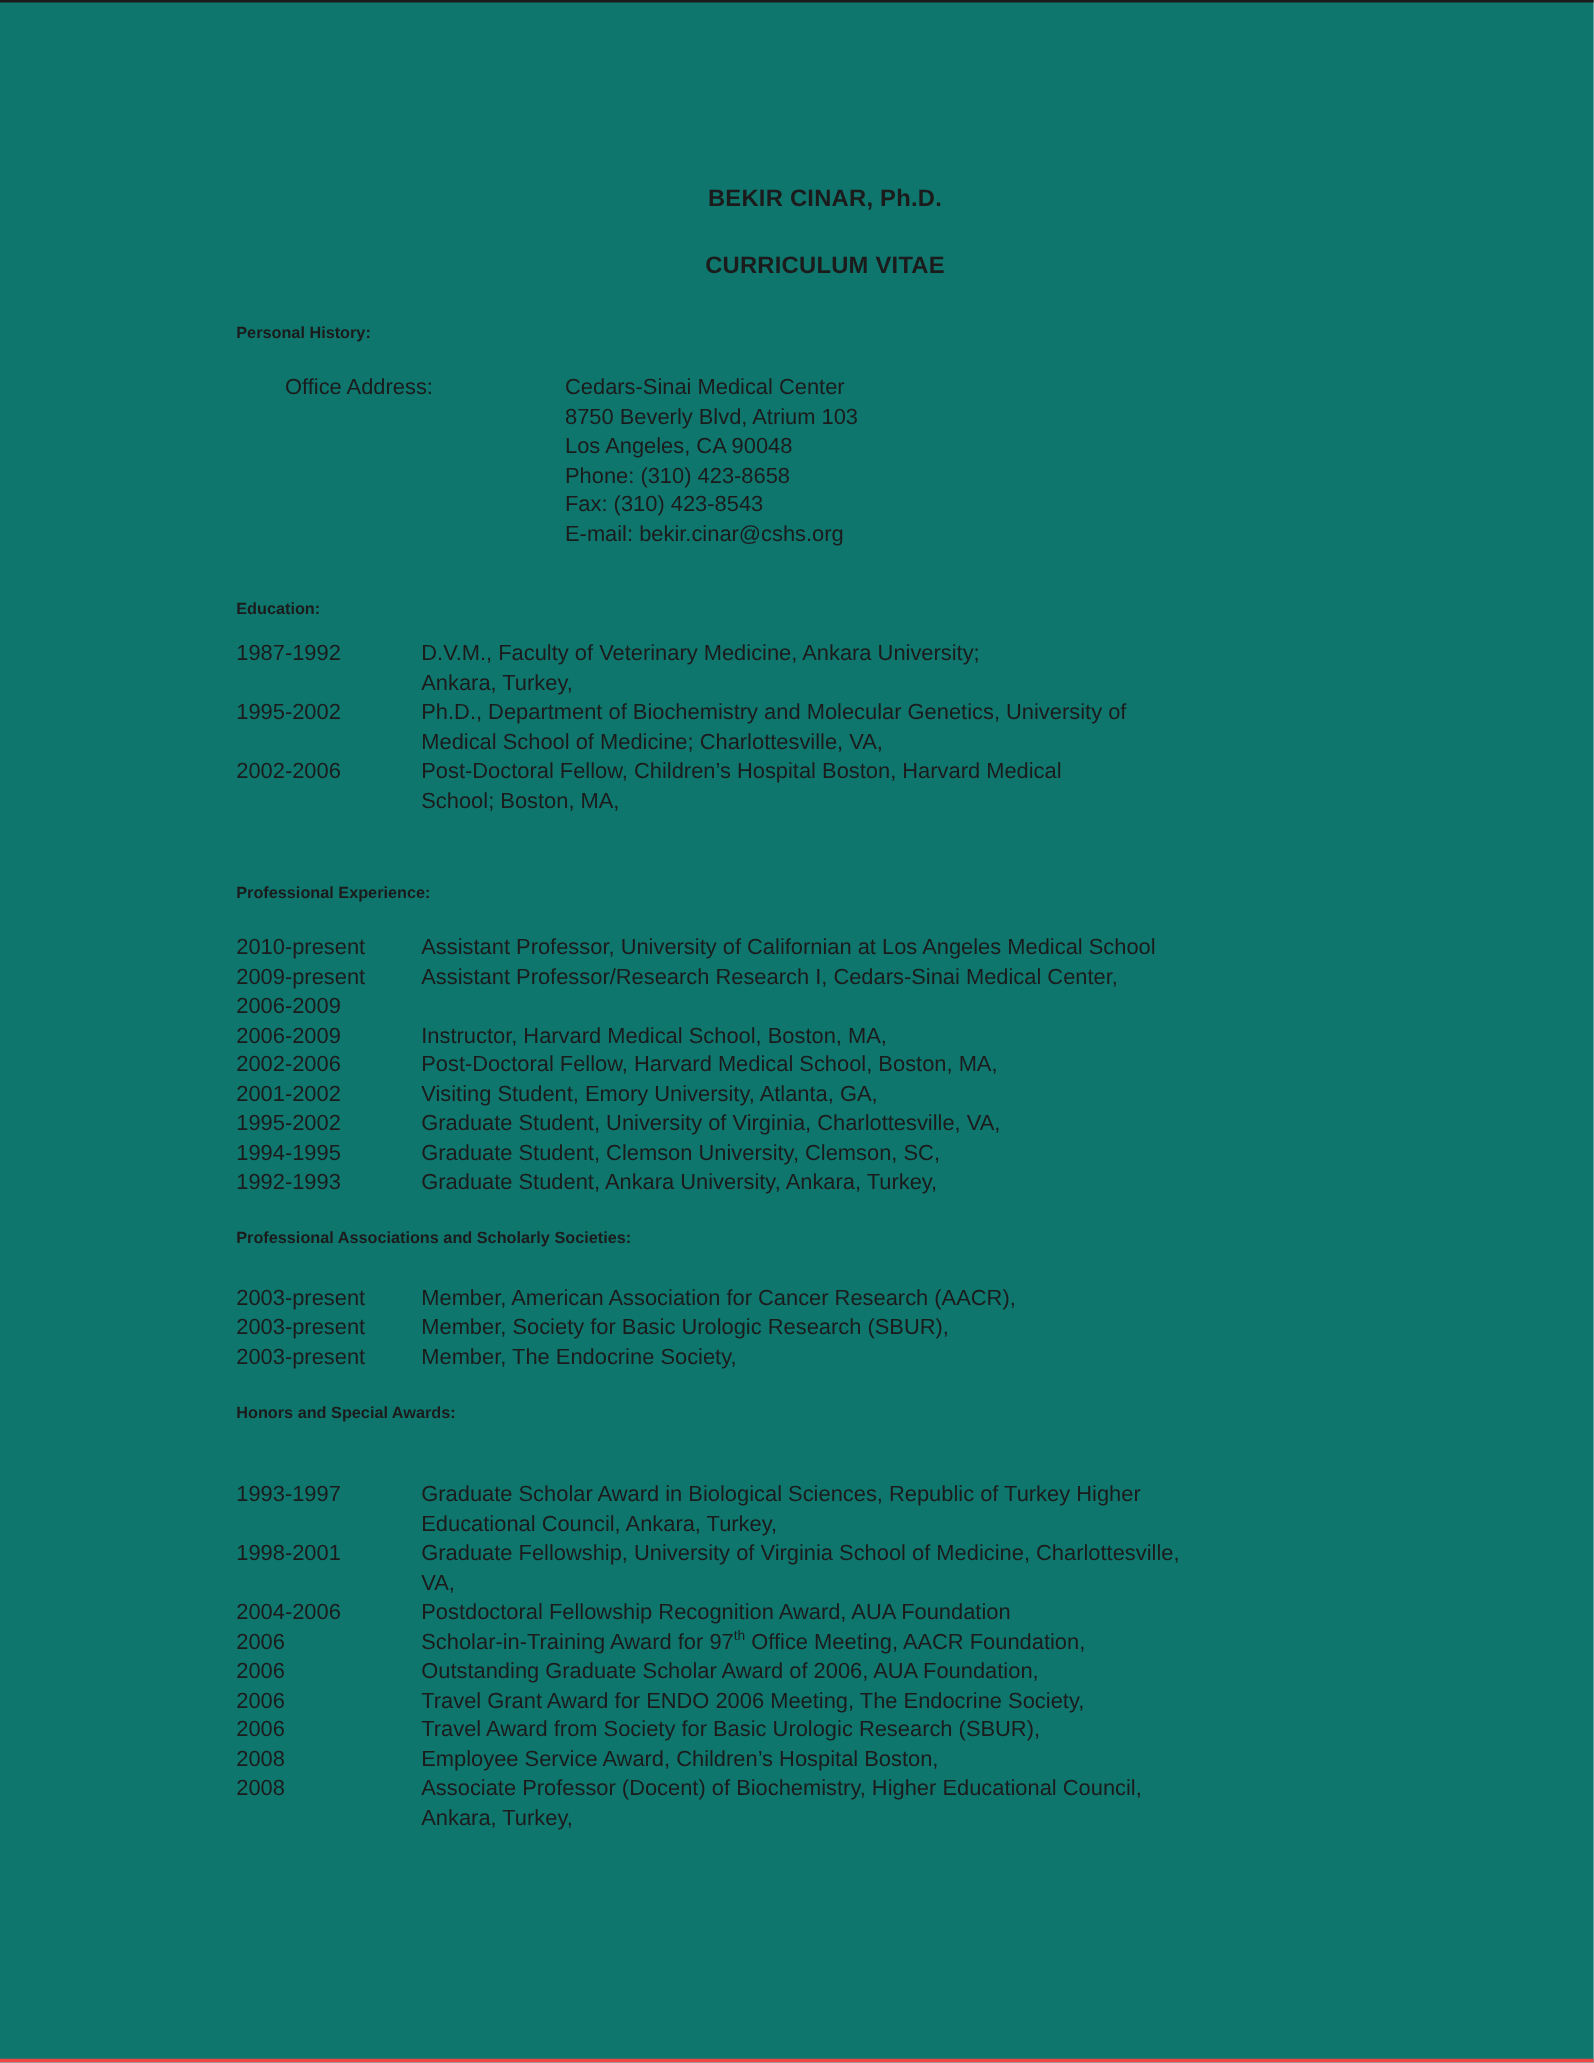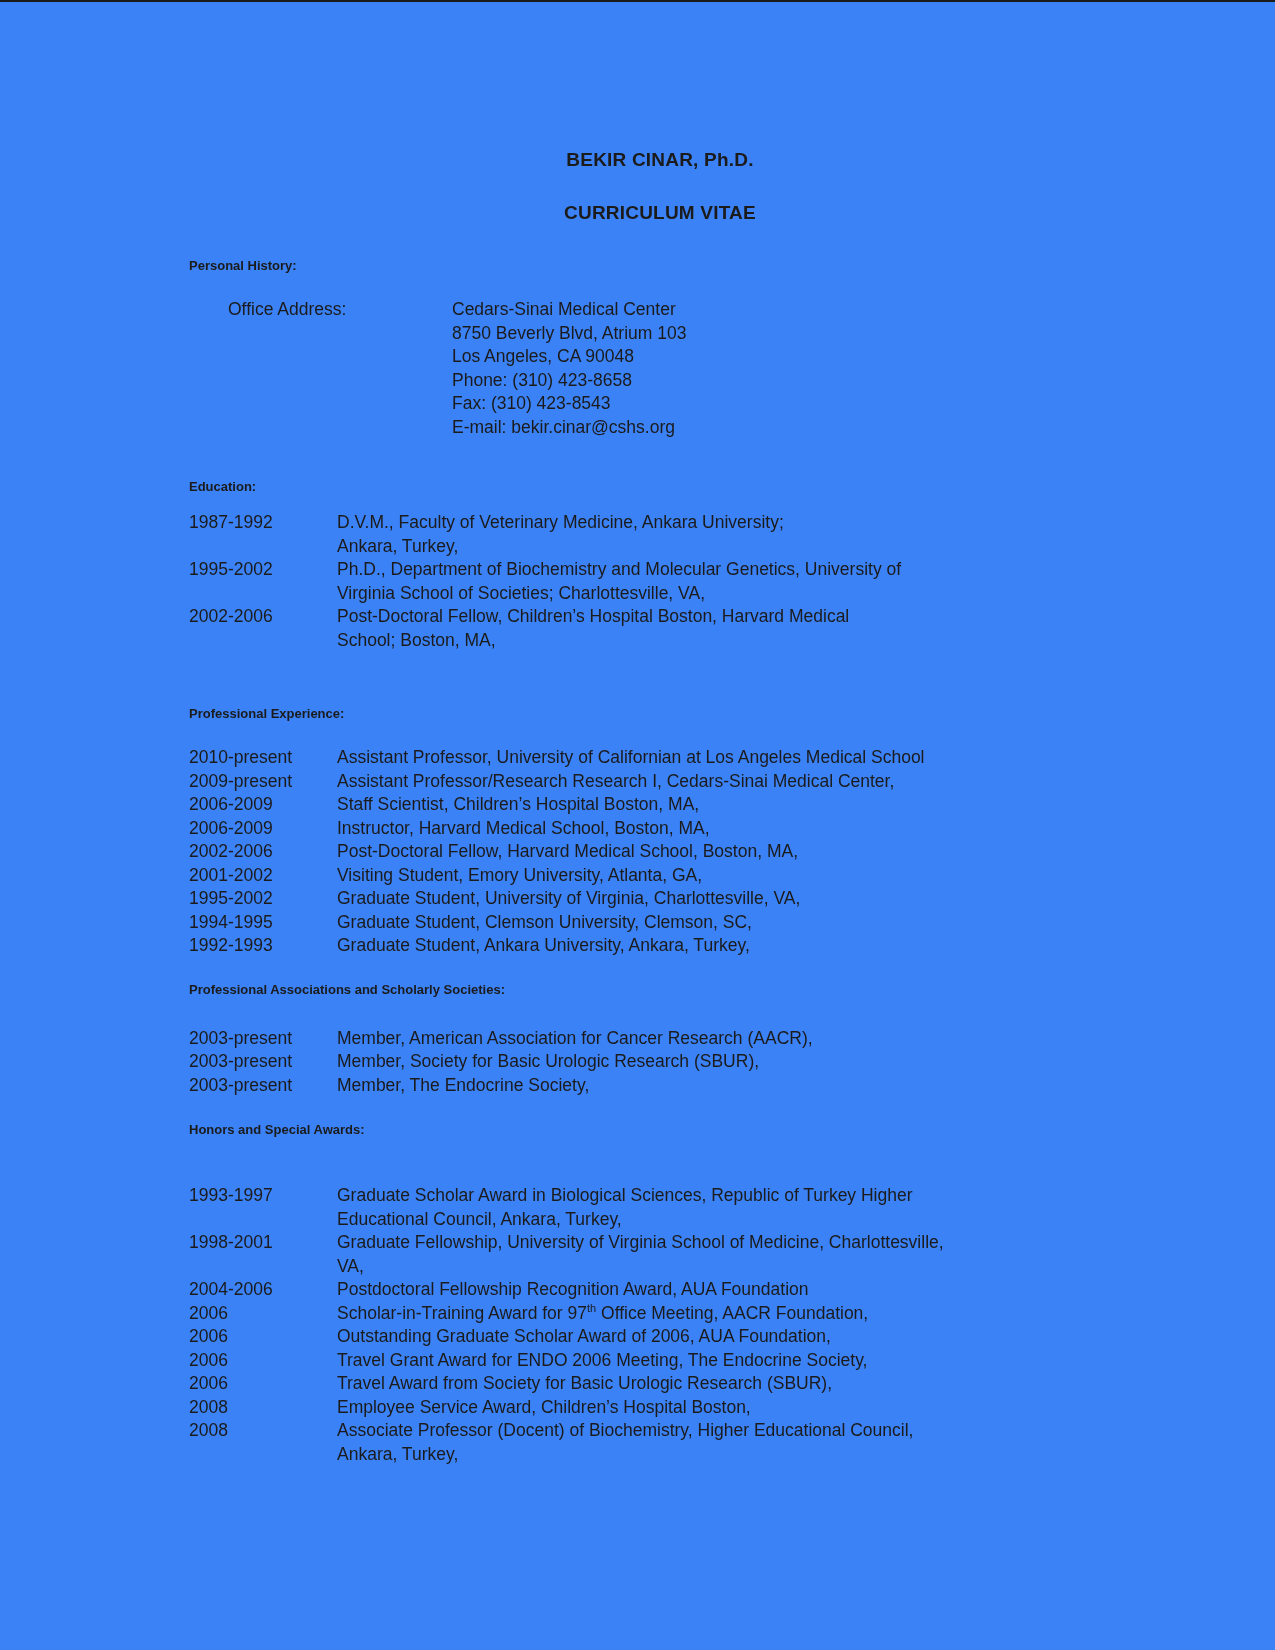--- a/index.html
+++ b/index.html
@@ -6,23 +6,23 @@
     margin: 0;
     padding: 0;
     background: #e8e8e8;
   }
   .page {
     position: relative;
     width: 1275px;
     height: 1650px;
     margin: 0 auto;
     box-sizing: border-box;
-    background: #3b82f6;
+    background: #0f766e;
     border-top: 2px solid #1a1a1a;
-    border-bottom: 3px solid #3b82f6;
+    border-bottom: 3px solid #ef4444;
     font-family: "Liberation Sans", "DejaVu Sans", sans-serif;
     color: #1b1b1b;
     overflow: hidden;
   }
   .content {
     padding-top: 146px;
   }
   .center-block {
     margin-left: 189px;
     width: 942px;
@@ -119,21 +119,21 @@
               <div class="period">1987-1992</div>
               <div class="desc">
                 <div class="line">D.V.M., Faculty of Veterinary Medicine, Ankara University;</div>
                 <div class="line">Ankara, Turkey,</div>
               </div>
             </div>
             <div class="row">
               <div class="period">1995-2002</div>
               <div class="desc">
                 <div class="line">Ph.D., Department of Biochemistry and Molecular Genetics, University of</div>
-                <div class="line">Virginia School of Societies; Charlottesville, VA,</div>
+                <div class="line">Medical School of Medicine; Charlottesville, VA,</div>
               </div>
             </div>
             <div class="row">
               <div class="period">2002-2006</div>
               <div class="desc">
                 <div class="line">Post-Doctoral Fellow, Children’s Hospital Boston, Harvard Medical</div>
                 <div class="line">School; Boston, MA,</div>
               </div>
             </div>
           </div>
@@ -148,23 +148,20 @@
               </div>
             </div>
             <div class="row">
               <div class="period">2009-present</div>
               <div class="desc">
                 <div class="line">Assistant Professor/Research Research I, Cedars-Sinai Medical Center,</div>
               </div>
             </div>
             <div class="row">
               <div class="period">2006-2009</div>
-              <div class="desc">
-                <div class="line">Staff Scientist, Children’s Hospital Boston, MA,</div>
-              </div>
             </div>
             <div class="row">
               <div class="period">2006-2009</div>
               <div class="desc">
                 <div class="line">Instructor, Harvard Medical School, Boston, MA,</div>
               </div>
             </div>
             <div class="row">
               <div class="period">2002-2006</div>
               <div class="desc">

